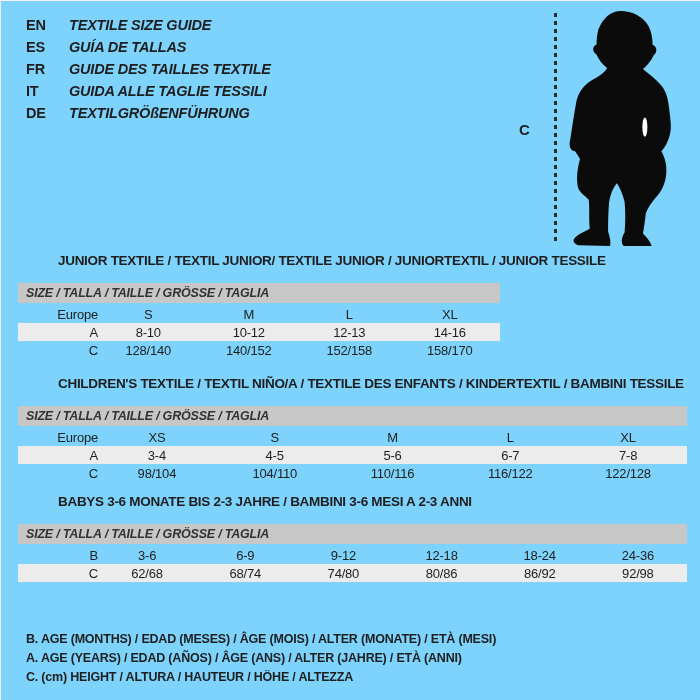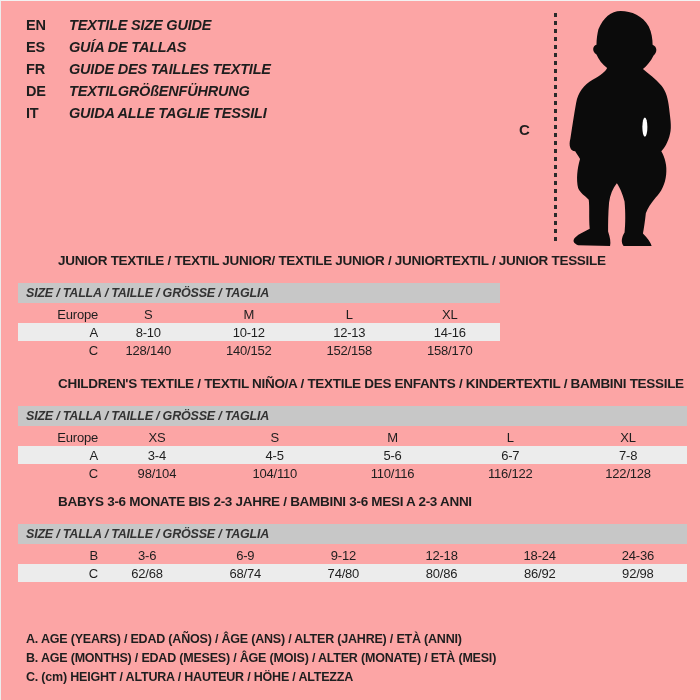--- a/index.html
+++ b/index.html
@@ -5,21 +5,21 @@
   :root{
     --bar-bg:#c7c7c7;
     --stripe-bg:#ececec;
     --ink:#1e1e1e;
     --sil:#0b0b0b;
   }
   *{margin:0;padding:0;box-sizing:border-box;}
   html,body{background:#fff;}
   body{font-family:"Liberation Sans","DejaVu Sans",sans-serif;color:var(--ink);}
   #canvas{
-    position:relative;width:700px;height:700px;background:#fca5a5;
+    position:relative;width:700px;height:700px;background:#7dd3fc;
     border-left:1px solid #ececec;border-top:1px solid #f2f2f2;overflow:hidden;
   }
 
   
   .lang-list{position:absolute;left:25px;top:13px;}
   .lang-row{display:flex;line-height:22px;font-weight:bold;font-size:14.5px;letter-spacing:-0.2px;}
   .lang-code{width:43px;}
   .lang-title{white-space:nowrap;font-style:italic;}
 
   
@@ -61,26 +61,26 @@
       </div>
       <div class="lang-row">
         <span class="lang-code">ES</span>
         <span class="lang-title">GUÍA DE TALLAS</span>
       </div>
       <div class="lang-row">
         <span class="lang-code">FR</span>
         <span class="lang-title">GUIDE DES TAILLES TEXTILE</span>
       </div>
       <div class="lang-row">
+        <span class="lang-code">IT</span>
+        <span class="lang-title">GUIDA ALLE TAGLIE TESSILI</span>
+      </div>
+      <div class="lang-row">
         <span class="lang-code">DE</span>
         <span class="lang-title">TEXTILGRÖßENFÜHRUNG</span>
-      </div>
-      <div class="lang-row">
-        <span class="lang-code">IT</span>
-        <span class="lang-title">GUIDA ALLE TAGLIE TESSILI</span>
       </div>
     </div>
 
   <div class="measure-line"></div>
   <div class="measure-label">C</div>
 
   <svg class="silhouette" viewBox="0 0 125 248" preserveAspectRatio="xMidYMax meet" aria-hidden="true">
     <path fill="currentColor" d="
       M57,2
       C68,2 80,7 86,18
@@ -211,18 +211,18 @@
               <td>80/86</td>
               <td>86/92</td>
               <td>92/98</td>
             </tr>
           </tbody>
         </table>
       </div>
     </div>
 
   <div class="notes">
+      <div class="note-line">B. AGE (MONTHS) / EDAD (MESES) / ÂGE (MOIS) / ALTER (MONATE) / ETÀ (MESI)</div>
       <div class="note-line">A. AGE (YEARS) / EDAD (AÑOS) / ÂGE (ANS) / ALTER (JAHRE) / ETÀ (ANNI)</div>
-      <div class="note-line">B. AGE (MONTHS) / EDAD (MESES) / ÂGE (MOIS) / ALTER (MONATE) / ETÀ (MESI)</div>
       <div class="note-line">C. (cm) HEIGHT / ALTURA / HAUTEUR / HÖHE / ALTEZZA</div>
     </div>
 
 </div>
 
 </body></html>

